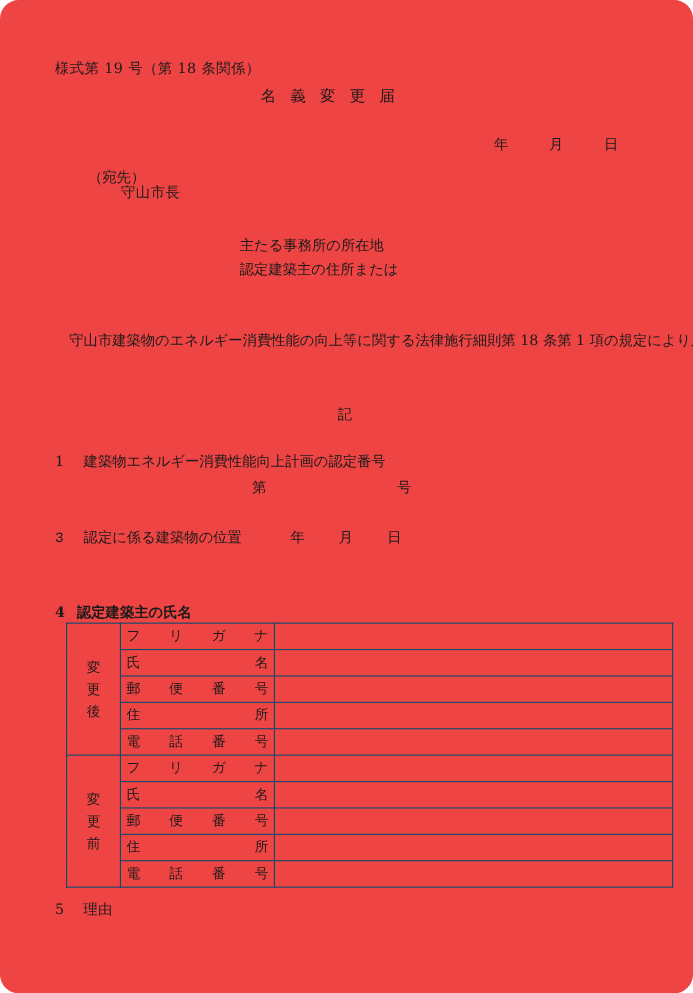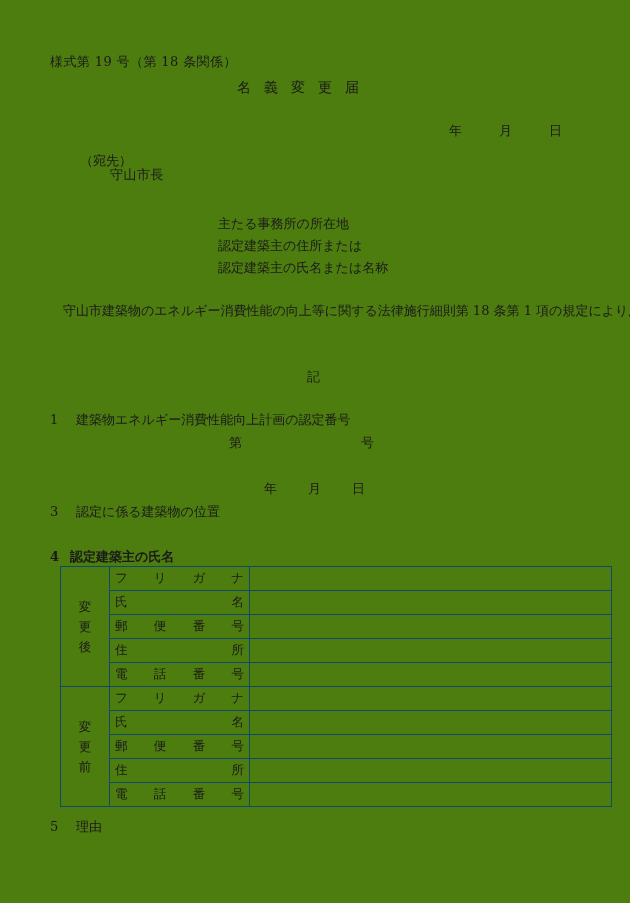--- a/index.html
+++ b/index.html
@@ -8,22 +8,23 @@
     background: #ffffff;
   }
   body {
     font-family: "DejaVu Serif", "Liberation Serif", serif;
     color: #1a1a1a;
   }
   #page {
     position: relative;
     width: 630px;
     height: 903px;
-    background: #4d7c0f;
+    background: #ef4444;
     overflow: hidden;
+    border-radius: 17px;
   }
   .abs { position: absolute; white-space: nowrap; }
 
   .form-no {
     left: 50px;
     top: 53px;
     font-size: 13px;
     letter-spacing: 0.4px;
   }
   .doc-title {
@@ -74,21 +75,21 @@
   }
 
   .item {
     font-size: 13px;
   }
   .item-1  { left: 50px;  top: 411px; }
   .item-1-sub { left: 229px; top: 434px; font-size: 13px; letter-spacing: 0px; }
   .item-1-sub .gap { display:inline-block; width: 119px; }
   .item-2  { left: 50px;  top: 457px; }
   .item-2-sub { left: 264px; top: 480px; font-size: 13px; letter-spacing: 31px; }
-  .item-3  { left: 50px;  top: 503px; }
+  .item-3  { left: 50px;  top: 480px; font-family: Liberation Mono, monospace; }
   .item-4  { left: 50px;  top: 548px; font-weight: bold; }
   .item-5  { left: 50px;  top: 818px; }
 
   .num { display: inline-block; width: 26px; }
   .num-tight { display: inline-block; width: 20px; }
 
   table.name-table {
     position: absolute;
     left: 60px;
     top: 566px;
@@ -137,21 +138,20 @@
 
   <div class="abs date-line">年月日</div>
 
   <div class="abs addressee-label">（宛先）</div>
 
   <div class="abs addressee-name">守山市長</div>
 
   <div class="abs applicant-block">
     <div>主たる事務所の所在地</div>
     <div>認定建築主の住所または</div>
-    <div>認定建築主の氏名または名称</div>
   </div>
 
   <div class="abs body-para"><span class="indent"></span><span>守山市建築物のエネルギー消費性能の向上等に関する法律施行細則第 18 条第 1 項の規定により届け出ます。</span></div>
 
   <div class="abs ki-mark">記</div>
 
   <div class="abs item item-1"><span class="num">1</span><span>建築物エネルギー消費性能向上計画の認定番号</span></div>
 
   <div class="abs item-1-sub"><span>第</span><span class="gap"></span><span>号</span></div>
 

